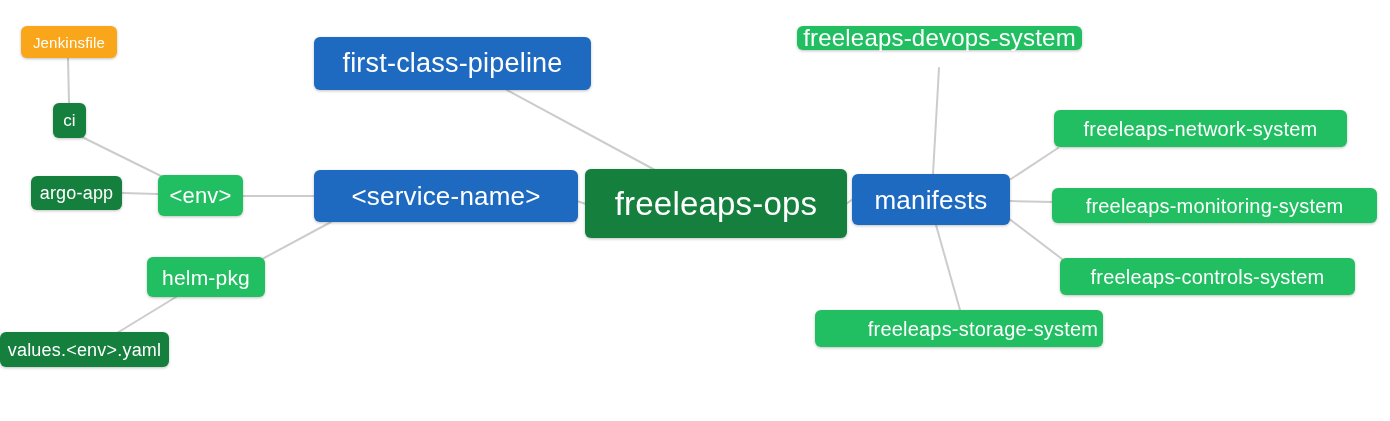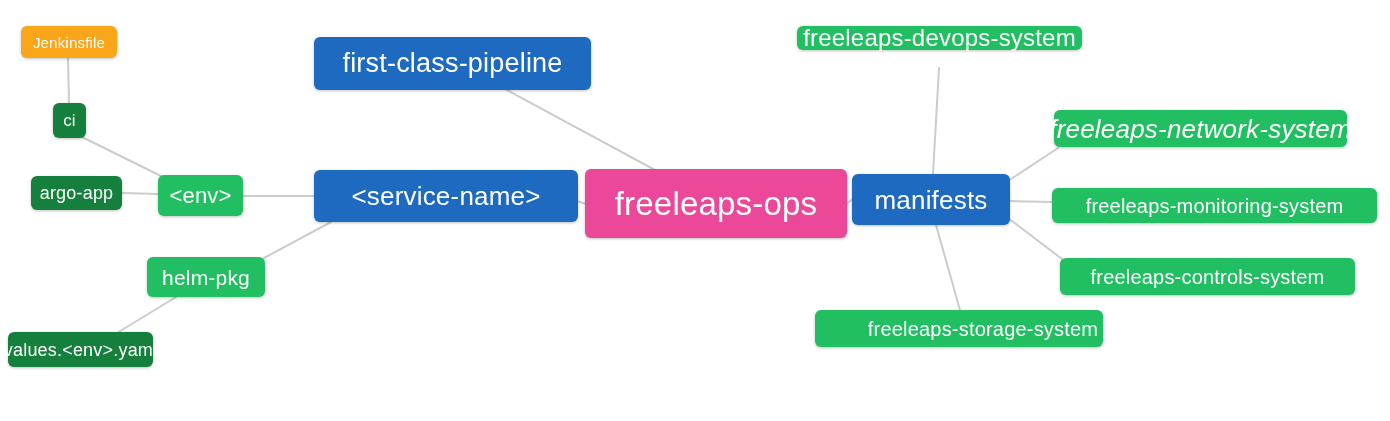--- a/index.html
+++ b/index.html
@@ -32,21 +32,21 @@
     box-shadow: 0 1px 3px rgba(0,0,0,0.25);
     white-space: nowrap;
     cursor: pointer;
     line-height: 1;
     letter-spacing: 0.2px;
   }
   .orange { background: #FAA61A; }
   .red    { background: #15803d; }
   .green  { background: #21BF62; }
   .blue   { background: #1E6AC1; }
-  .dark   { background: #ec4899; }
+  .dark   { background: #15803d; }
 </style>
 </head>
 <body>
 
 <div class="canvas">
 
   <svg class="edges" width="1390" height="421" viewBox="0 0 1390 421">
     <g stroke="#cccccc" stroke-width="2" fill="none" stroke-linecap="round">
       <line x1="68" y1="58" x2="69" y2="103"></line>
       <line x1="80" y1="136" x2="163" y2="177"></line>
@@ -68,33 +68,33 @@
   <div class="node orange" style="left:21px;  top:26px;  width:96px;  height:32px; font-size:15px;">Jenkinsfile</div>
 
   <div class="node red" style="left:53px;  top:103px; width:33px;  height:35px; font-size:17px;">ci</div>
 
   <div class="node red" style="left:31px;  top:176px; width:91px;  height:34px; font-size:18px;">argo-app</div>
 
   <div class="node green" style="left:158px; top:175px; width:85px;  height:41px; font-size:22px;">&lt;env&gt;</div>
 
   <div class="node green" style="left:147px; top:257px; width:118px; height:40px; font-size:21px;">helm-pkg</div>
 
-  <div class="node red" style="left:8px;   top:332px; width:145px; height:35px; font-size:18px;">values.&lt;env&gt;.yaml</div>
+  <div class="node red" style="left:0;   top:332px; width:169px; height:35px; font-size:18px;">values.&lt;env&gt;.yaml</div>
 
   <div class="node blue" style="left:314px; top:37px;  width:277px; height:53px; font-size:27px;">first-class-pipeline</div>
 
   <div class="node blue" style="left:314px; top:170px; width:264px; height:52px; font-size:26px;">&lt;service-name&gt;</div>
 
   <div class="node dark" style="left:585px; top:169px; width:262px; height:69px; font-size:33px;">freeleaps-ops</div>
 
   <div class="node blue" style="left:852px; top:174px; width:158px; height:51px; font-size:26px;">manifests</div>
 
   <div class="node green" style="left:797px; top:26px;  width:285px; height:24px; font-size:24px;">freeleaps-devops-system</div>
 
-  <div class="node green" style="left:1054px; top:110px; width:293px; height:37px; font-size:26px;font-style:italic;">freeleaps-network-system</div>
+  <div class="node green" style="left:1054px; top:110px; width:293px; height:37px; font-size:20px;">freeleaps-network-system</div>
 
   <div class="node green" style="left:1052px; top:188px; width:325px; height:35px; font-size:20px;">freeleaps-monitoring-system</div>
 
   <div class="node green" style="left:1060px; top:258px; width:295px; height:37px; font-size:20px;">freeleaps-controls-system</div>
 
   <div class="node green" style="left:815px; top:310px; width:288px; height:37px; font-size:20px;padding-left:48px;">freeleaps-storage-system</div>
 
 </div>
 
 </body></html>

